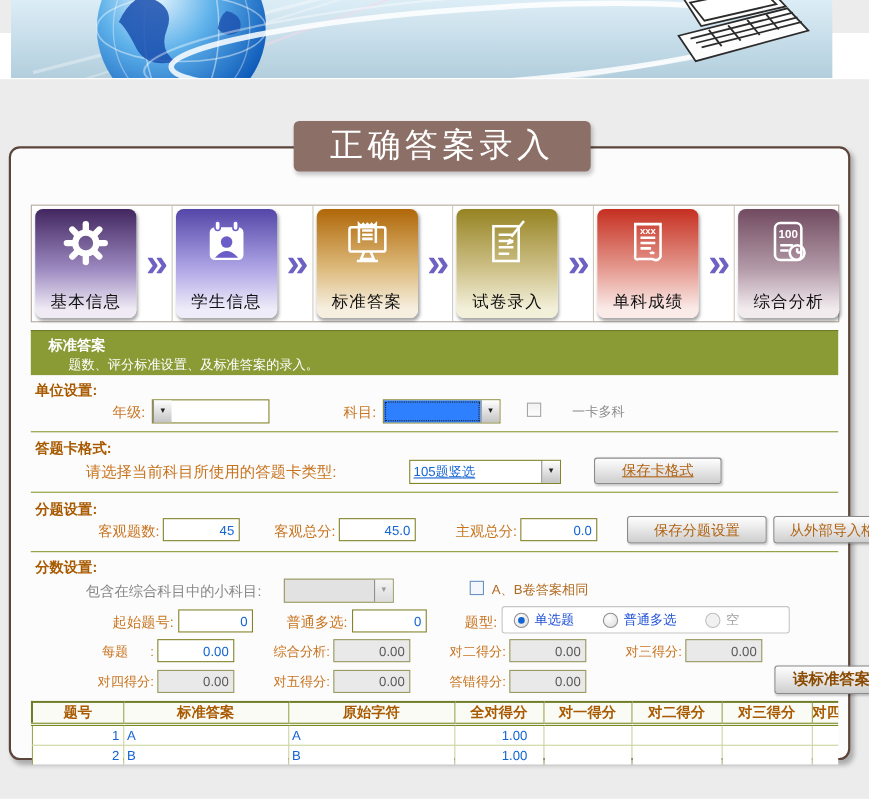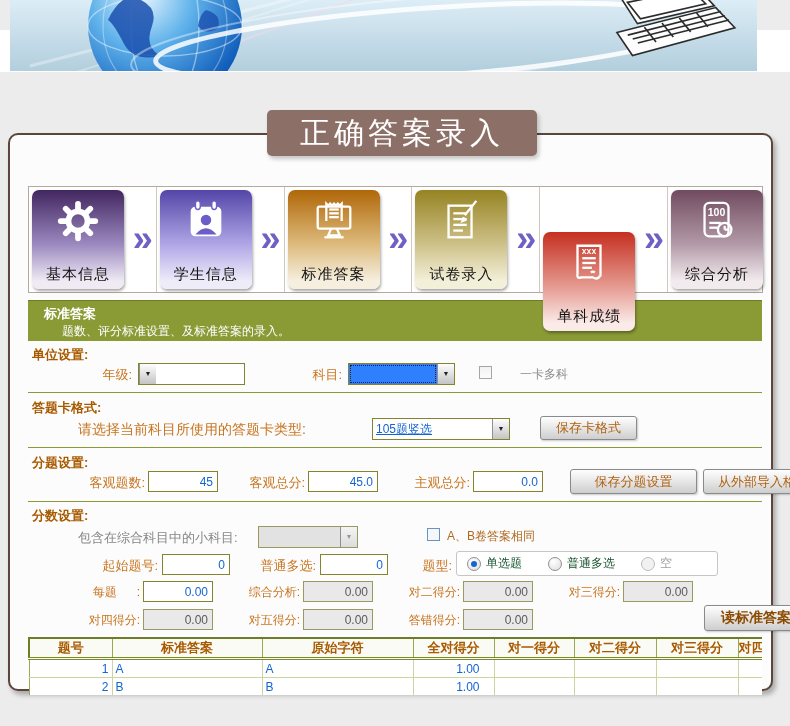--- a/index.html
+++ b/index.html
@@ -26,21 +26,21 @@
   .cell { flex:1; position:relative; border-right:1px solid #cfc8bf; }
   .cell.last { flex:0 0 94px; border-right:none; }
   .tile { position:absolute; left:3px; top:3px; width:92px; height:99px; border-radius:7px;
     box-shadow:1px 2px 3px rgba(0,0,0,.35); display:flex; flex-direction:column;
     align-items:center; justify-content:space-between; padding:6px 2px 5px 2px; cursor:pointer; }
   .tile .lbl { font-size:15px; color:#111; letter-spacing:1px; white-space:nowrap; }
   .g1 { background:linear-gradient(180deg,#42265f 0%,#9c89c0 55%,#efeaf4 92%); }
   .g2 { background:linear-gradient(180deg,#5346a8 0%,#b0a6e6 55%,#eeecf9 92%); }
   .g3 { background:linear-gradient(180deg,#b06708 0%,#ddbb7d 55%,#f6efe0 92%); }
   .g4 { background:linear-gradient(180deg,#968322 0%,#cec189 55%,#f3f0da 92%); }
-  .g5 { background:linear-gradient(180deg,#c52f20 0%,#e59a90 55%,#faeae8 92%);margin-top:42px; }
+  .g5 { background:linear-gradient(180deg,#c52f20 0%,#e59a90 55%,#faeae8 92%); }
   .g6 { background:linear-gradient(180deg,#714b60 0%,#b39aa8 55%,#f2ebee 92%); }
   .chev { position:absolute; right:3px; top:34px; font-size:36px; font-weight:bold;
     color:#6e61c4; line-height:36px; }
 
   
   .greenbar { left:28px; top:300px; width:734px; height:41px; background:#8a9a35;
     color:#fff; border-top:1px solid #6d7a26; }
   .greenbar .t { position:absolute; left:16px; top:4px; font-size:13px; font-weight:bold; }
   .greenbar .s { position:absolute; left:34px; top:22px; font-size:12px; }
 
@@ -76,21 +76,21 @@
     font-family:"Liberation Sans",sans-serif; box-shadow:1px 1px 2px rgba(0,0,0,.2); }
   .btn.boldread { font-weight:bold; font-size:14px; color:#8a4a00; }
 
   .radio-box { border:1px solid #c6c6c6; border-radius:3px; background:#fff; display:flex;
     align-items:center; font-size:12px; }
   .radio { width:14px; height:14px; border-radius:50%; border:1px solid #8f8f8f;
     background:radial-gradient(circle at 35% 30%,#ffffff,#dcdcdc); display:inline-block; position:relative; cursor:pointer; }
   .radio.sel::after { content:""; position:absolute; left:3px; top:3px; width:6px; height:6px;
     border-radius:50%; background:#1464d2; }
   .radio.dim { border-color:#bdbdbd; background:#f1f1f1; }
-  .rlbl { color:#14532d; margin:0 0 0 5px; }
+  .rlbl { color:#1d4ed8; margin:0 0 0 5px; }
   .rlbl.dim { color:#9e9e9e; }
 
   
   .tbl-wrap { left:28px; top:637px; width:734px; height:58px; overflow:hidden; }
   table.grid { border-collapse:collapse; width:734px; table-layout:fixed; }
   table.grid th { border-top:2px solid #6d7d28; border-bottom:3px double #7a8a25;
     border-right:1px solid #9aa84f; font-size:13px; color:#a85a00; font-weight:bold;
     height:16px; background:#fbfbf6; overflow:hidden; white-space:nowrap; }
   table.grid th:first-child { border-left:2px solid #6d7d28; }
   table.grid td { border-right:1px solid #cdd4a0; border-bottom:1px solid #cdd4a0;
@@ -270,21 +270,21 @@
   <span class="abs cbx" style="left:479px; top:366px;"></span>
   <span class="abs cbx-lbl" style="left:520px; top:366px;">一卡多科</span>
   <div class="abs divider" style="top:392px;"></div>
 
   <div class="abs sec-h" style="left:32px; top:399px;">答题卡格式:</div>
   <span class="abs flabel" style="left:78px; top:421px; font-size:14px;">请选择当前科目所使用的答题卡类型:</span>
   <div class="abs select" style="left:372px; top:418px; width:138px;">
     <div class="stx"><span class="linkblue">105题竖选</span></div>
     <div class="sbtn">▼</div>
   </div>
-  <button class="abs btn" style="left:540px; top:416px; width:97px; height:24px;">保存卡格式</button>
+  <button class="abs btn" style="left:540px; top:416px; width:116px; height:24px;text-decoration:underline;">保存卡格式</button>
   <div class="abs divider" style="top:447px;"></div>
 
   <div class="abs sec-h" style="left:32px; top:454px;">分题设置:</div>
   <span class="abs flabel ralign" style="left:75px; top:474px; width:70px;">客观题数:</span>
   <input class="abs fin" style="left: 148px; top: 471px; width: 70px;" value="45">
   <span class="abs flabel ralign" style="left:235px; top:474px; width:70px;">客观总分:</span>
   <input class="abs fin" style="left: 308px; top: 471px; width: 70px;" value="45.0">
   <span class="abs flabel ralign" style="left:400px; top:474px; width:70px;">主观总分:</span>
   <input class="abs fin" style="left: 473px; top: 471px; width: 70px;" value="0.0">
   <button class="abs btn" style="left:570px; top:469px; width:127px; height:25px;">保存分题设置</button>

